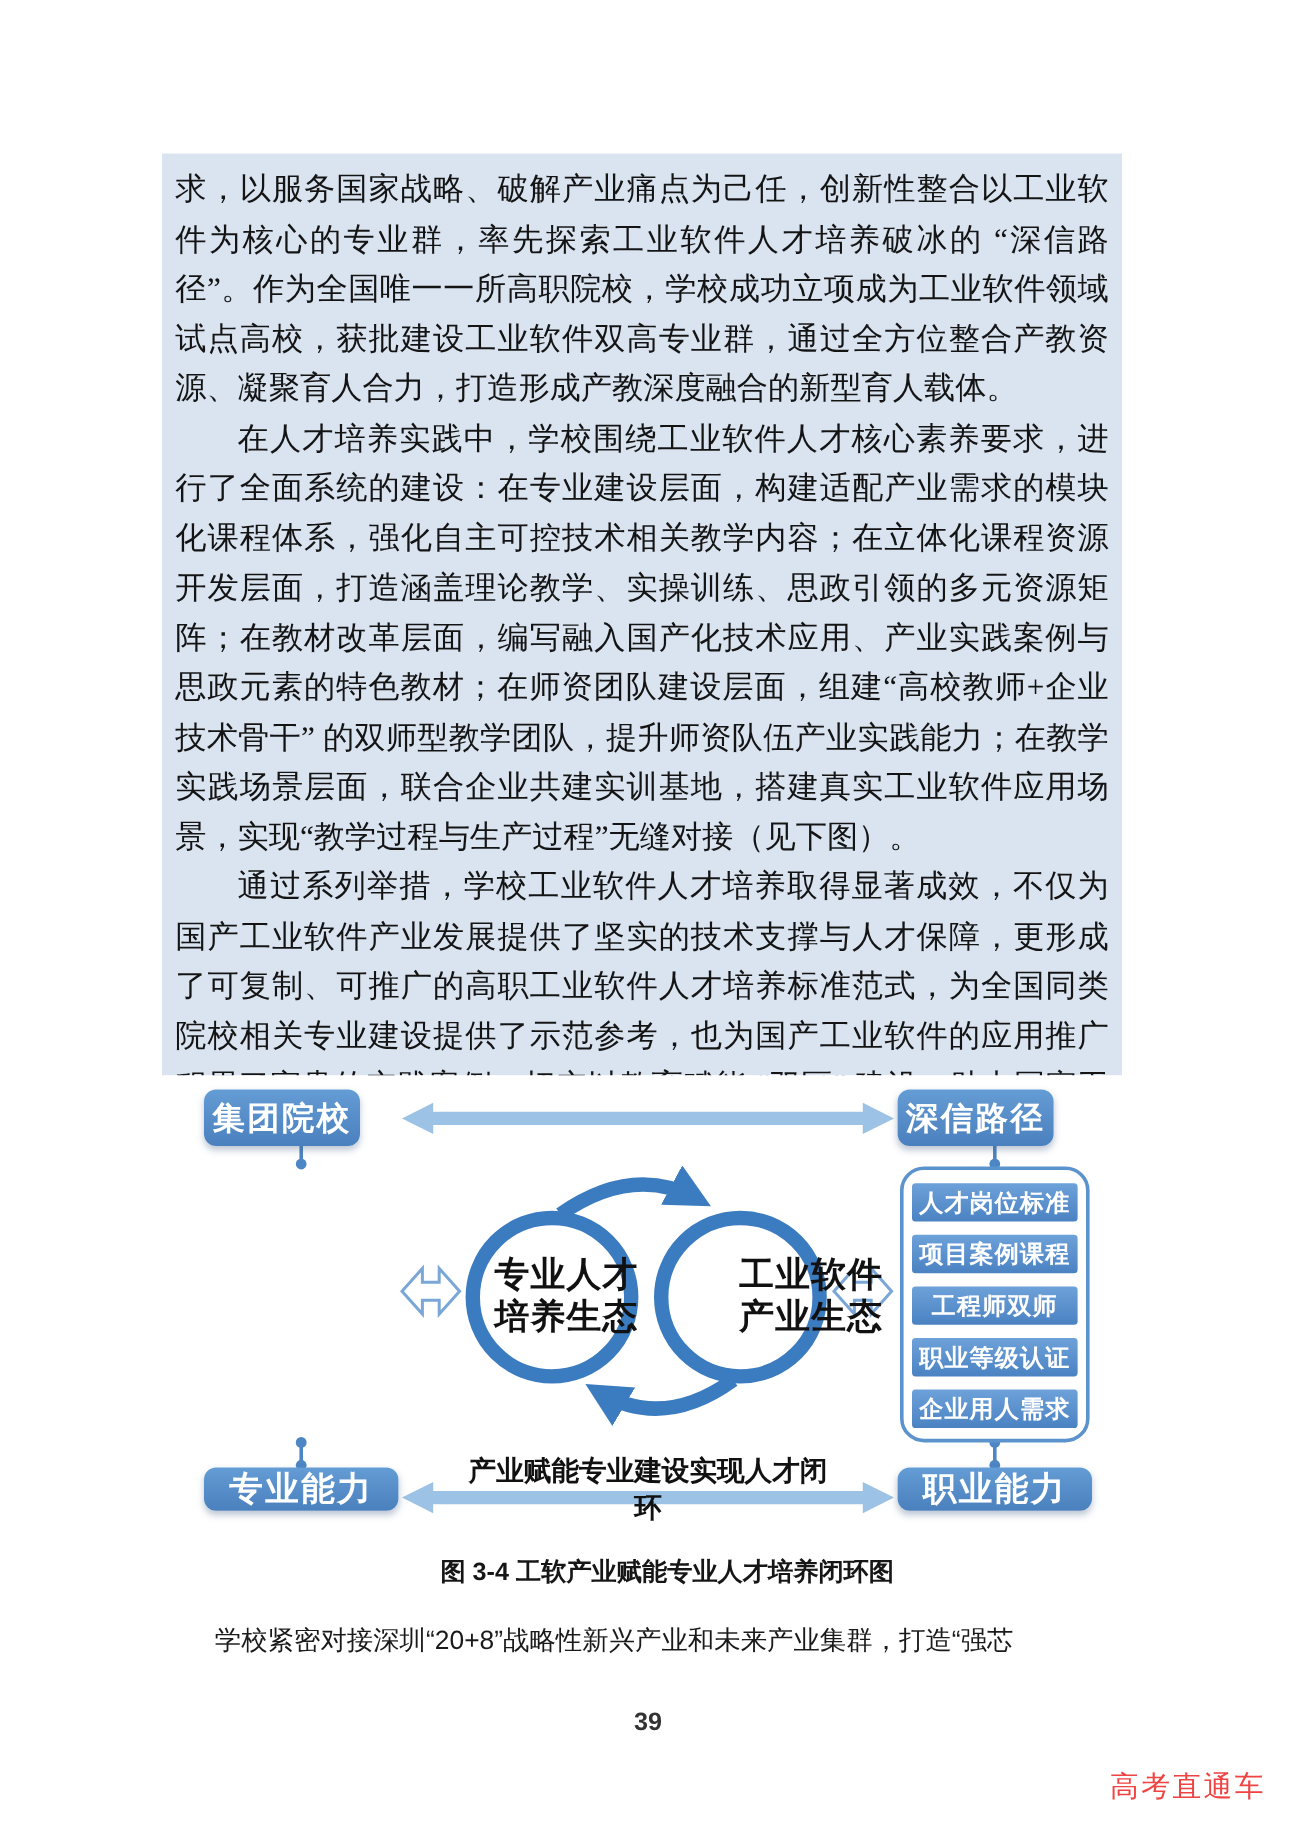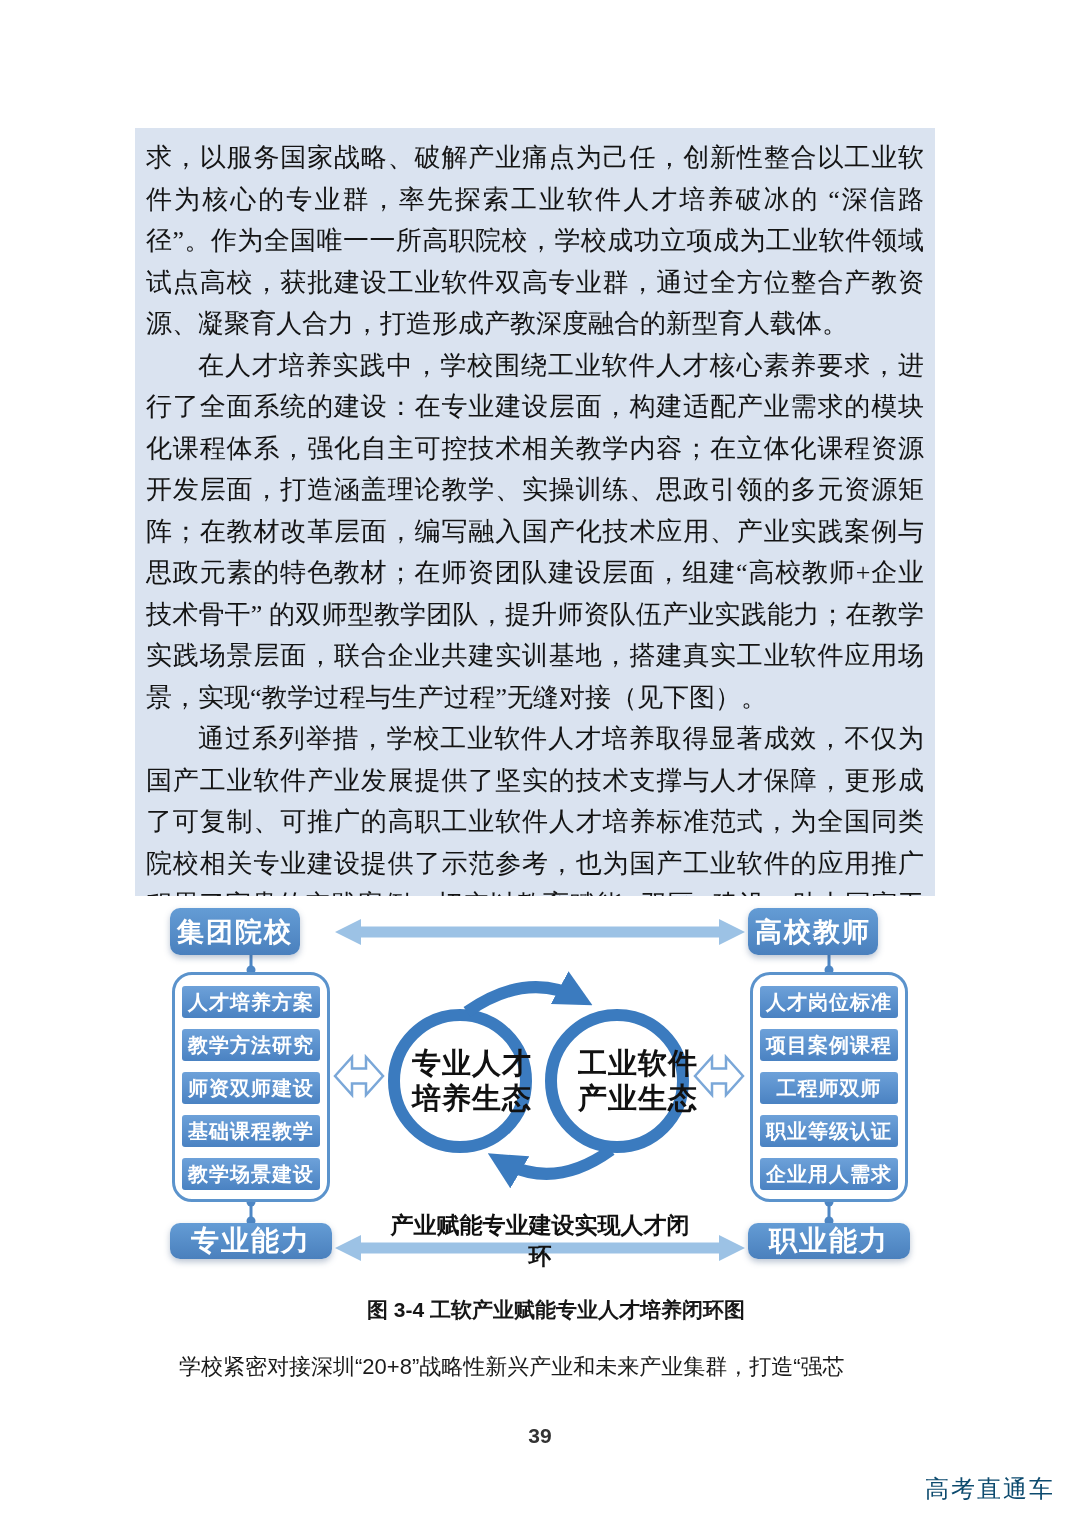--- a/index.html
+++ b/index.html
@@ -40,39 +40,39 @@
   .f-item{
     height:32px;flex:0 0 32px;display:flex;align-items:center;justify-content:center;
     background:linear-gradient(180deg,#6da1d9 0%,#4a82c2 100%);
     color:#ffffff;font-weight:bold;font-size:20px;border-radius:3px;letter-spacing:1px;
   }
   .circle-label{
     position:absolute;width:164px;top:146px;text-align:center;
     font-weight:bold;color:#111111;font-size:29px;line-height:35px;letter-spacing:1px;
   }
   .circle-label.left{left:255px;}
-  .circle-label.right{left:396px;padding-left:25px;}
+  .circle-label.right{left:434px;padding-left:25px;}
   .loop-label{
     position:absolute;left:245px;top:310px;width:320px;text-align:center;
     font-size:23px;font-weight:bold;color:#111111;
   }
   .caption{
     position:absolute;left:0;top:1296px;width:1080px;text-align:center;
     font-size:21px;font-weight:bold;color:#161616;padding-left:16px;
   }
   .follow-par{
     position:absolute;left:135px;top:1338px;width:800px;
     font-size:22px;line-height:58px;color:#1a1a1a;text-indent:2em;text-align:justify;
   }
   .page-number{
     position:absolute;left:0;top:1424px;width:1080px;text-align:center;
     font-size:21px;color:#333333;font-weight:bold;
   }
   .watermark{
-    position:absolute;right:25px;top:1473px;font-size:24px;color:#0c4a6e;letter-spacing:2px;
+    position:absolute;right:25px;top:1473px;font-size:24px;color:#ef4444;letter-spacing:2px;
   }
 </style>
 </head>
 <body>
 
 <div class="page">
 
   <div class="article">
     <p>求，以服务国家战略、破解产业痛点为己任，创新性整合以工业软件为核心的专业群，率先探索工业软件人才培养破冰的 “深信路径”。作为全国唯一一所高职院校，学校成功立项成为工业软件领域试点高校，获批建设工业软件双高专业群，通过全方位整合产教资源、凝聚育人合力，打造形成产教深度融合的新型育人载体。</p>
     <p class="indent">在人才培养实践中，学校围绕工业软件人才核心素养要求，进行了全面系统的建设：在专业建设层面，构建适配产业需求的模块化课程体系，强化自主可控技术相关教学内容；在立体化课程资源开发层面，打造涵盖理论教学、实操训练、思政引领的多元资源矩阵；在教材改革层面，编写融入国产化技术应用、产业实践案例与思政元素的特色教材；在师资团队建设层面，组建“高校教师+企业技术骨干” 的双师型教学团队，提升师资队伍产业实践能力；在教学实践场景层面，联合企业共建实训基地，搭建真实工业软件应用场景，实现“教学过程与生产过程”无缝对接（见下图）。</p>
@@ -110,31 +110,24 @@
       <circle cx="482" cy="181" r="66" fill="none" stroke="#3b7bbf" stroke-width="12"></circle>
 
       <path d="M 332,112 Q 392,70 446,99" fill="none" stroke="#3b7bbf" stroke-width="12" marker-end="url(#ah)"></path>
       <path d="M 476,250 Q 418,292 364,260" fill="none" stroke="#3b7bbf" stroke-width="12" marker-end="url(#ah)"></path>
 
       <polygon points="200,176 217,157 217,168.5 231,168.5 231,157 248,176 231,195 231,183.5 217,183.5 217,195" fill="#ffffff" stroke="#7aa7d8" stroke-width="2.5"></polygon>
       <polygon points="560,176 577,157 577,168.5 591,168.5 591,157 608,176 591,195 591,183.5 577,183.5 577,195" fill="#ffffff" stroke="#7aa7d8" stroke-width="2.5"></polygon>
     </svg>
 
     <div class="f-box top pos-left">集团院校</div>
-    <div class="f-box top pos-right">高校教师</div>
+    <div class="f-box top pos-right">深信路径</div>
     <div class="f-box bottom pos-left">专业能力</div>
     <div class="f-box bottom pos-right">职业能力</div>
 
-    <div class="f-col left">
-      <div class="f-item">人才培养方案</div>
-      <div class="f-item">教学方法研究</div>
-      <div class="f-item">师资双师建设</div>
-      <div class="f-item">基础课程教学</div>
-      <div class="f-item">教学场景建设</div>
-    </div>
 
     <div class="f-col right">
       <div class="f-item">人才岗位标准</div>
       <div class="f-item">项目案例课程</div>
       <div class="f-item">工程师双师</div>
       <div class="f-item">职业等级认证</div>
       <div class="f-item">企业用人需求</div>
     </div>
 
     <div class="circle-label left">

